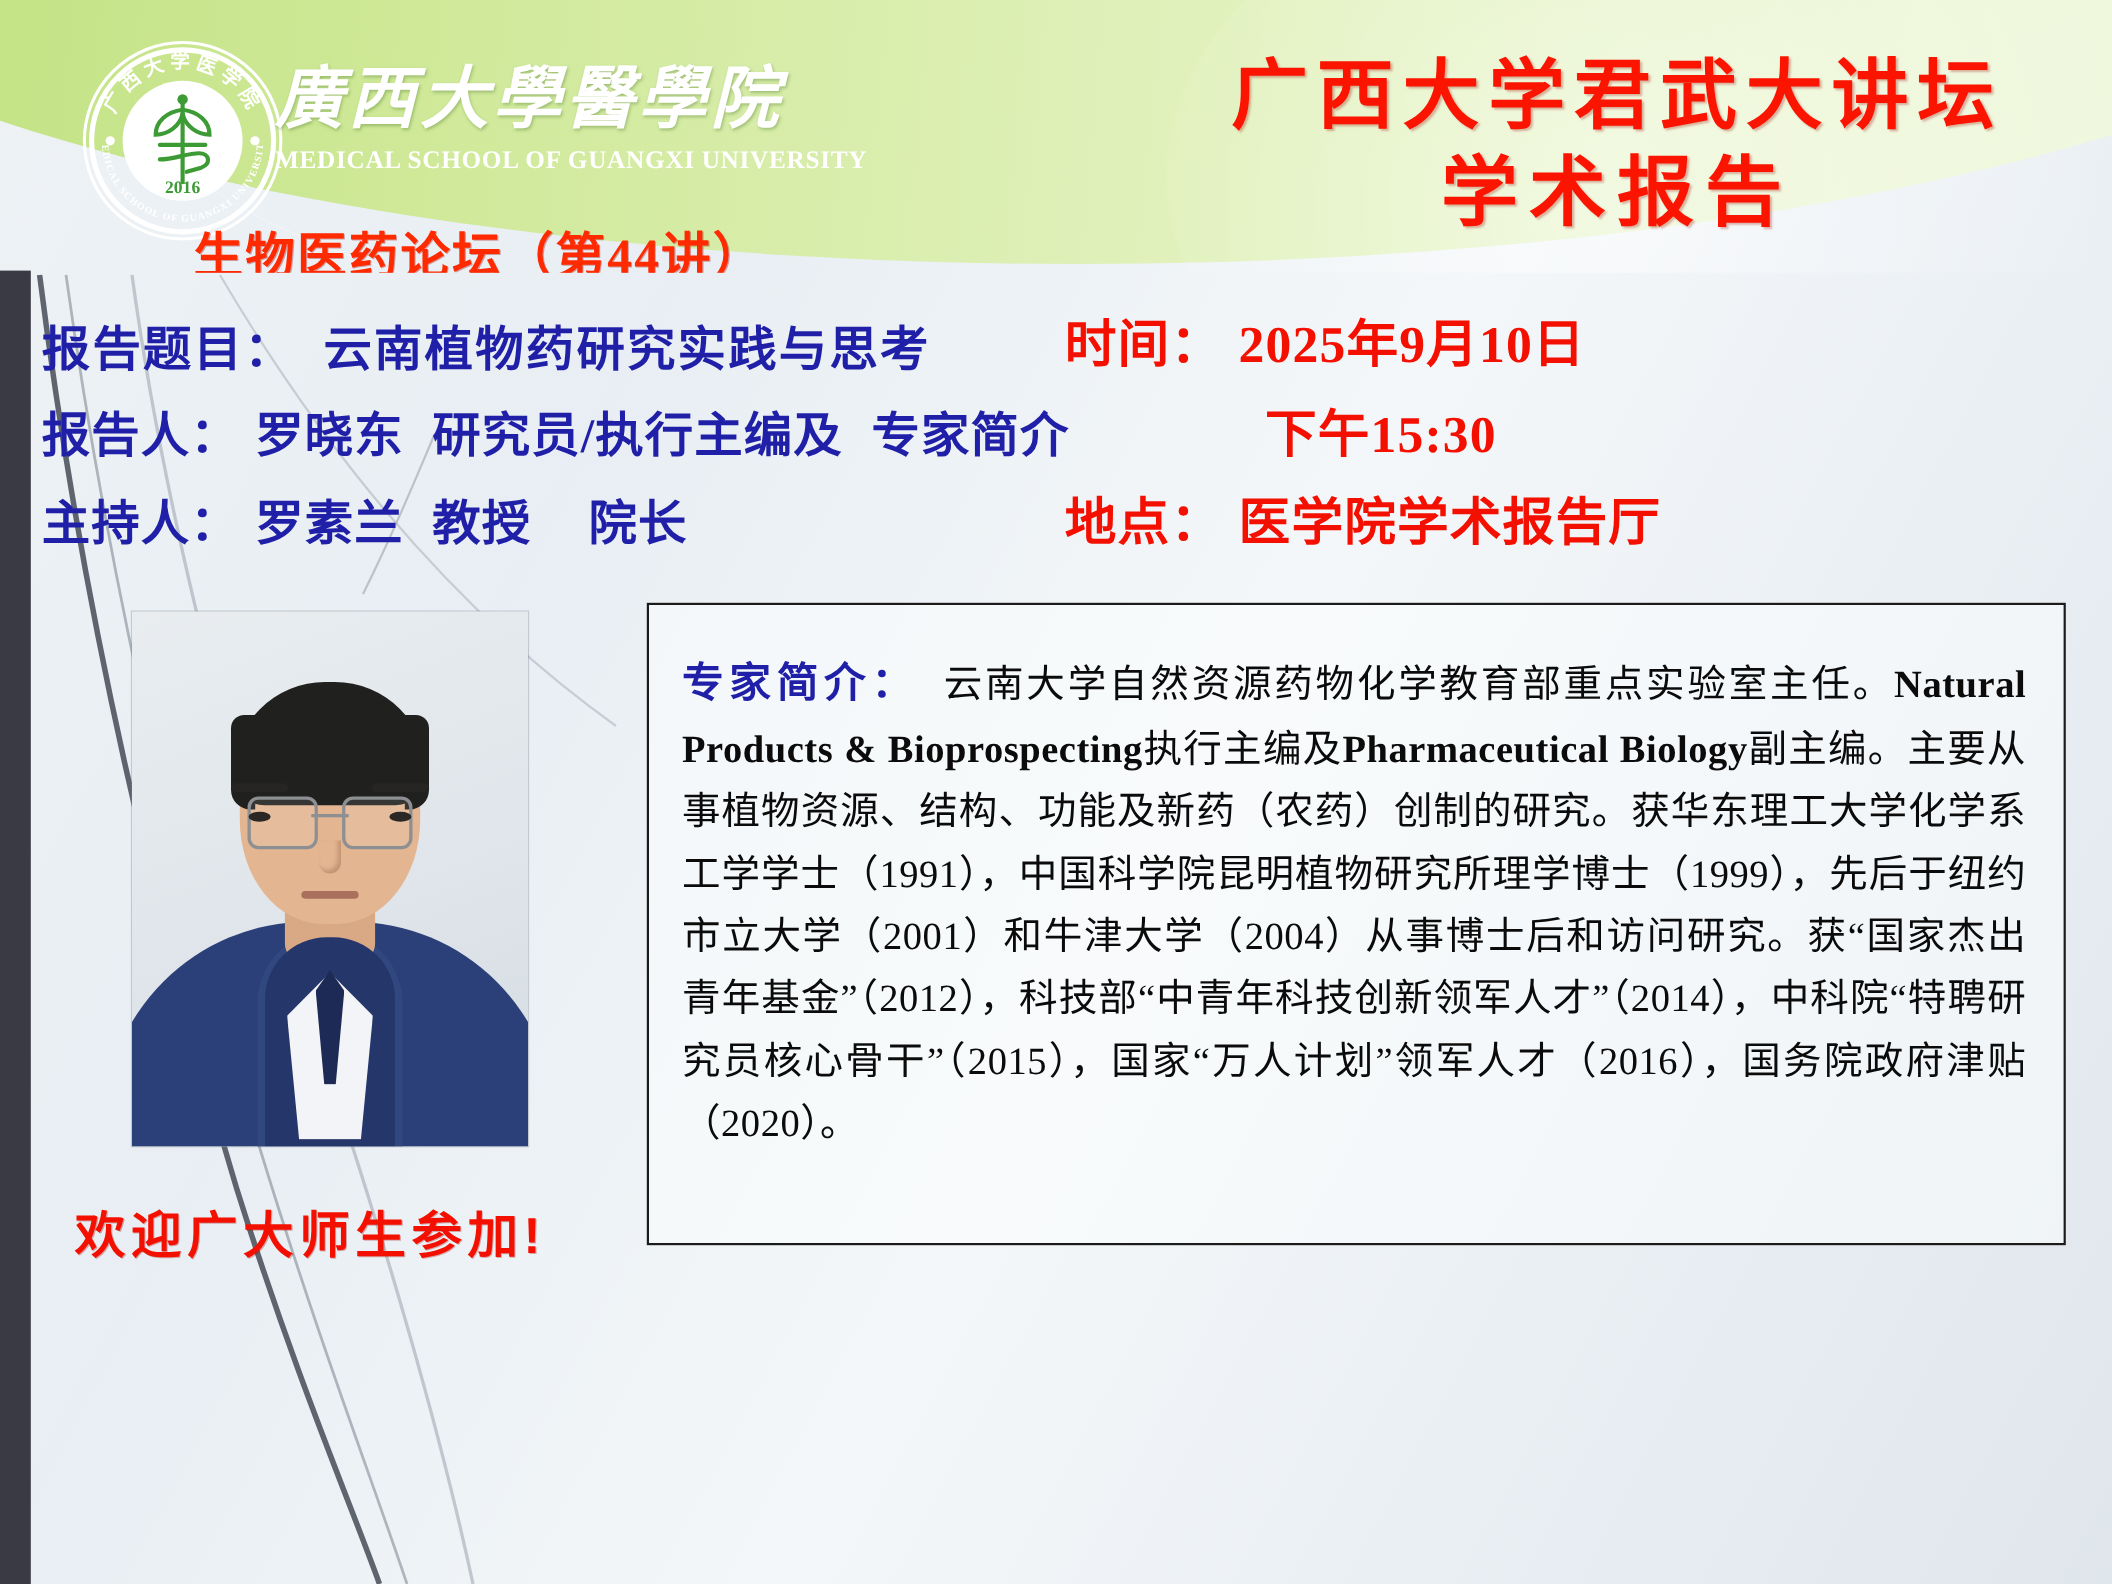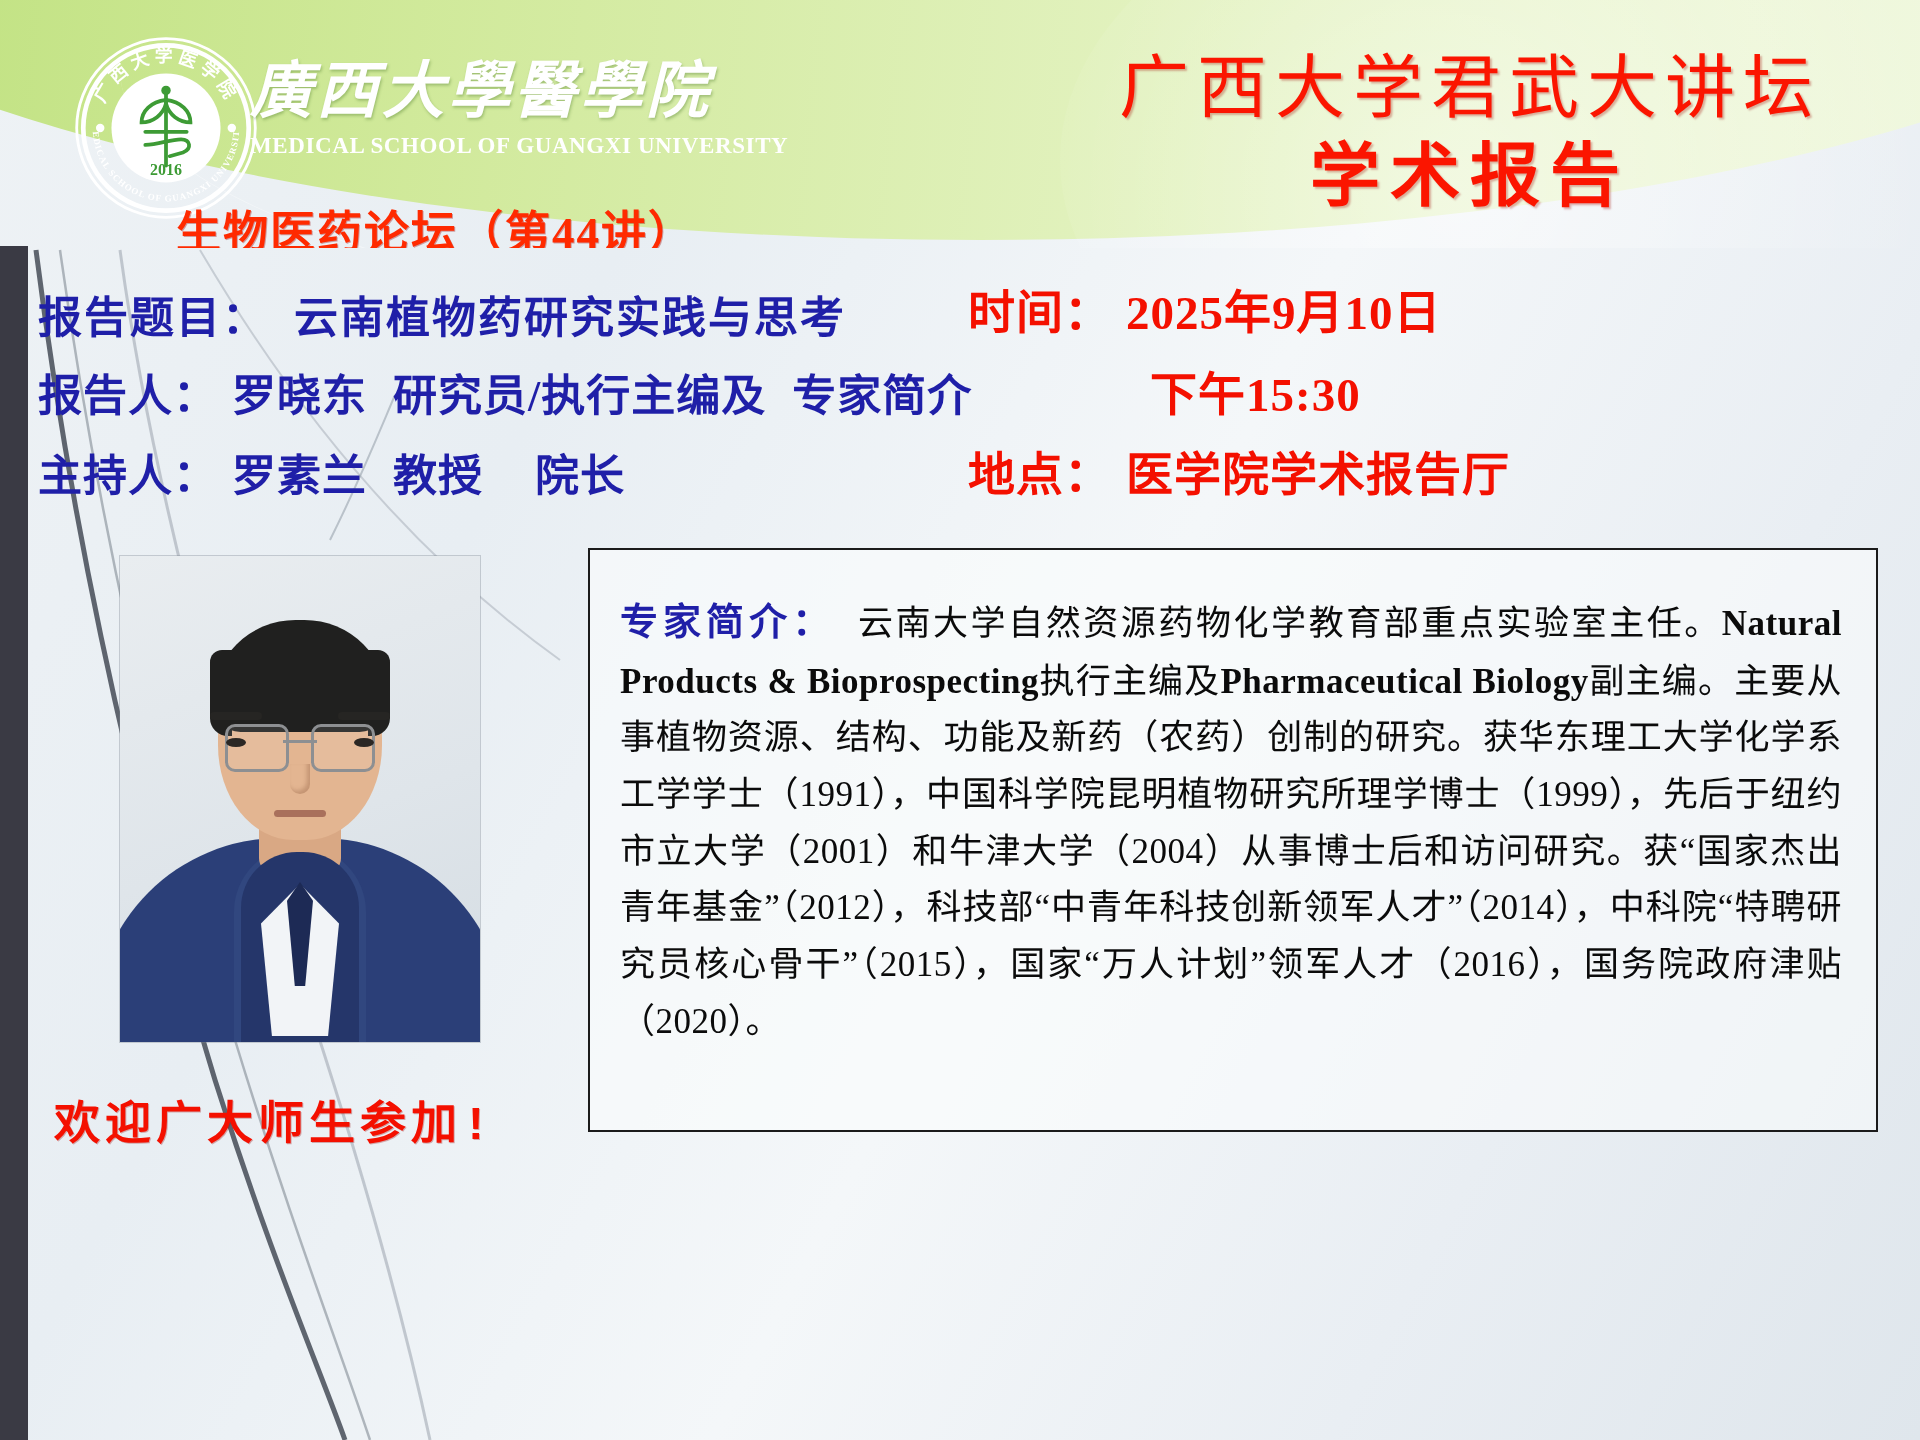--- a/index.html
+++ b/index.html
@@ -83,21 +83,21 @@
     font-size:45px;font-weight:700;color:#ff2a00;white-space:nowrap;
     letter-spacing:2px;
     text-shadow:1px 1px 0 rgba(150,0,0,.35);
   }
   .big-title{
     position:absolute;right:40px;top:52px;z-index:10;
     width:820px;text-align:center;
   }
   .big-title-l1{
     font-family:"Liberation Serif","DejaVu Serif",serif;
-    font-size:70px;font-weight:400;color:#fb1500;letter-spacing:8px;
+    font-size:70px;font-weight:700;color:#fb1500;letter-spacing:8px;
     white-space:nowrap;line-height:1.05;
     text-shadow:2px 2px 2px rgba(160,10,0,.30);
   }
   .big-title-l2{
     font-family:"Liberation Serif","DejaVu Serif",serif;
     font-size:70px;font-weight:700;color:#fb1500;letter-spacing:10px;
     white-space:nowrap;line-height:1.05;margin-top:14px;
     text-shadow:2px 2px 2px rgba(160,10,0,.30);
   }
   
@@ -196,22 +196,22 @@
     font-size:35px;line-height:1.62;color:#0b0b0b;text-align:justify;
     text-justify:inter-ideograph;letter-spacing:.5px;
   }
   .bio-label{
     font-family:"Liberation Serif","DejaVu Serif",serif;
     font-weight:700;color:#1f1fa8;font-size:38px;letter-spacing:3px;
   }
   .bio-em{font-weight:700;}
   
   .welcome{
-    position:absolute;left:54px;top:1086px;z-index:8;
-    font-family:Liberation Mono, monospace;
+    position:absolute;left:68px;top:1086px;z-index:8;
+    font-family:Liberation Sans, sans-serif;
     font-size:46px;font-weight:700;color:#f41000;letter-spacing:5px;
     white-space:nowrap;text-shadow:1px 1px 0 rgba(150,0,0,.30);
   }
 </style>
 </head>
 <body>
 
 <div id="poster">
 
   <svg class="swoosh" width="1920" height="1440">

